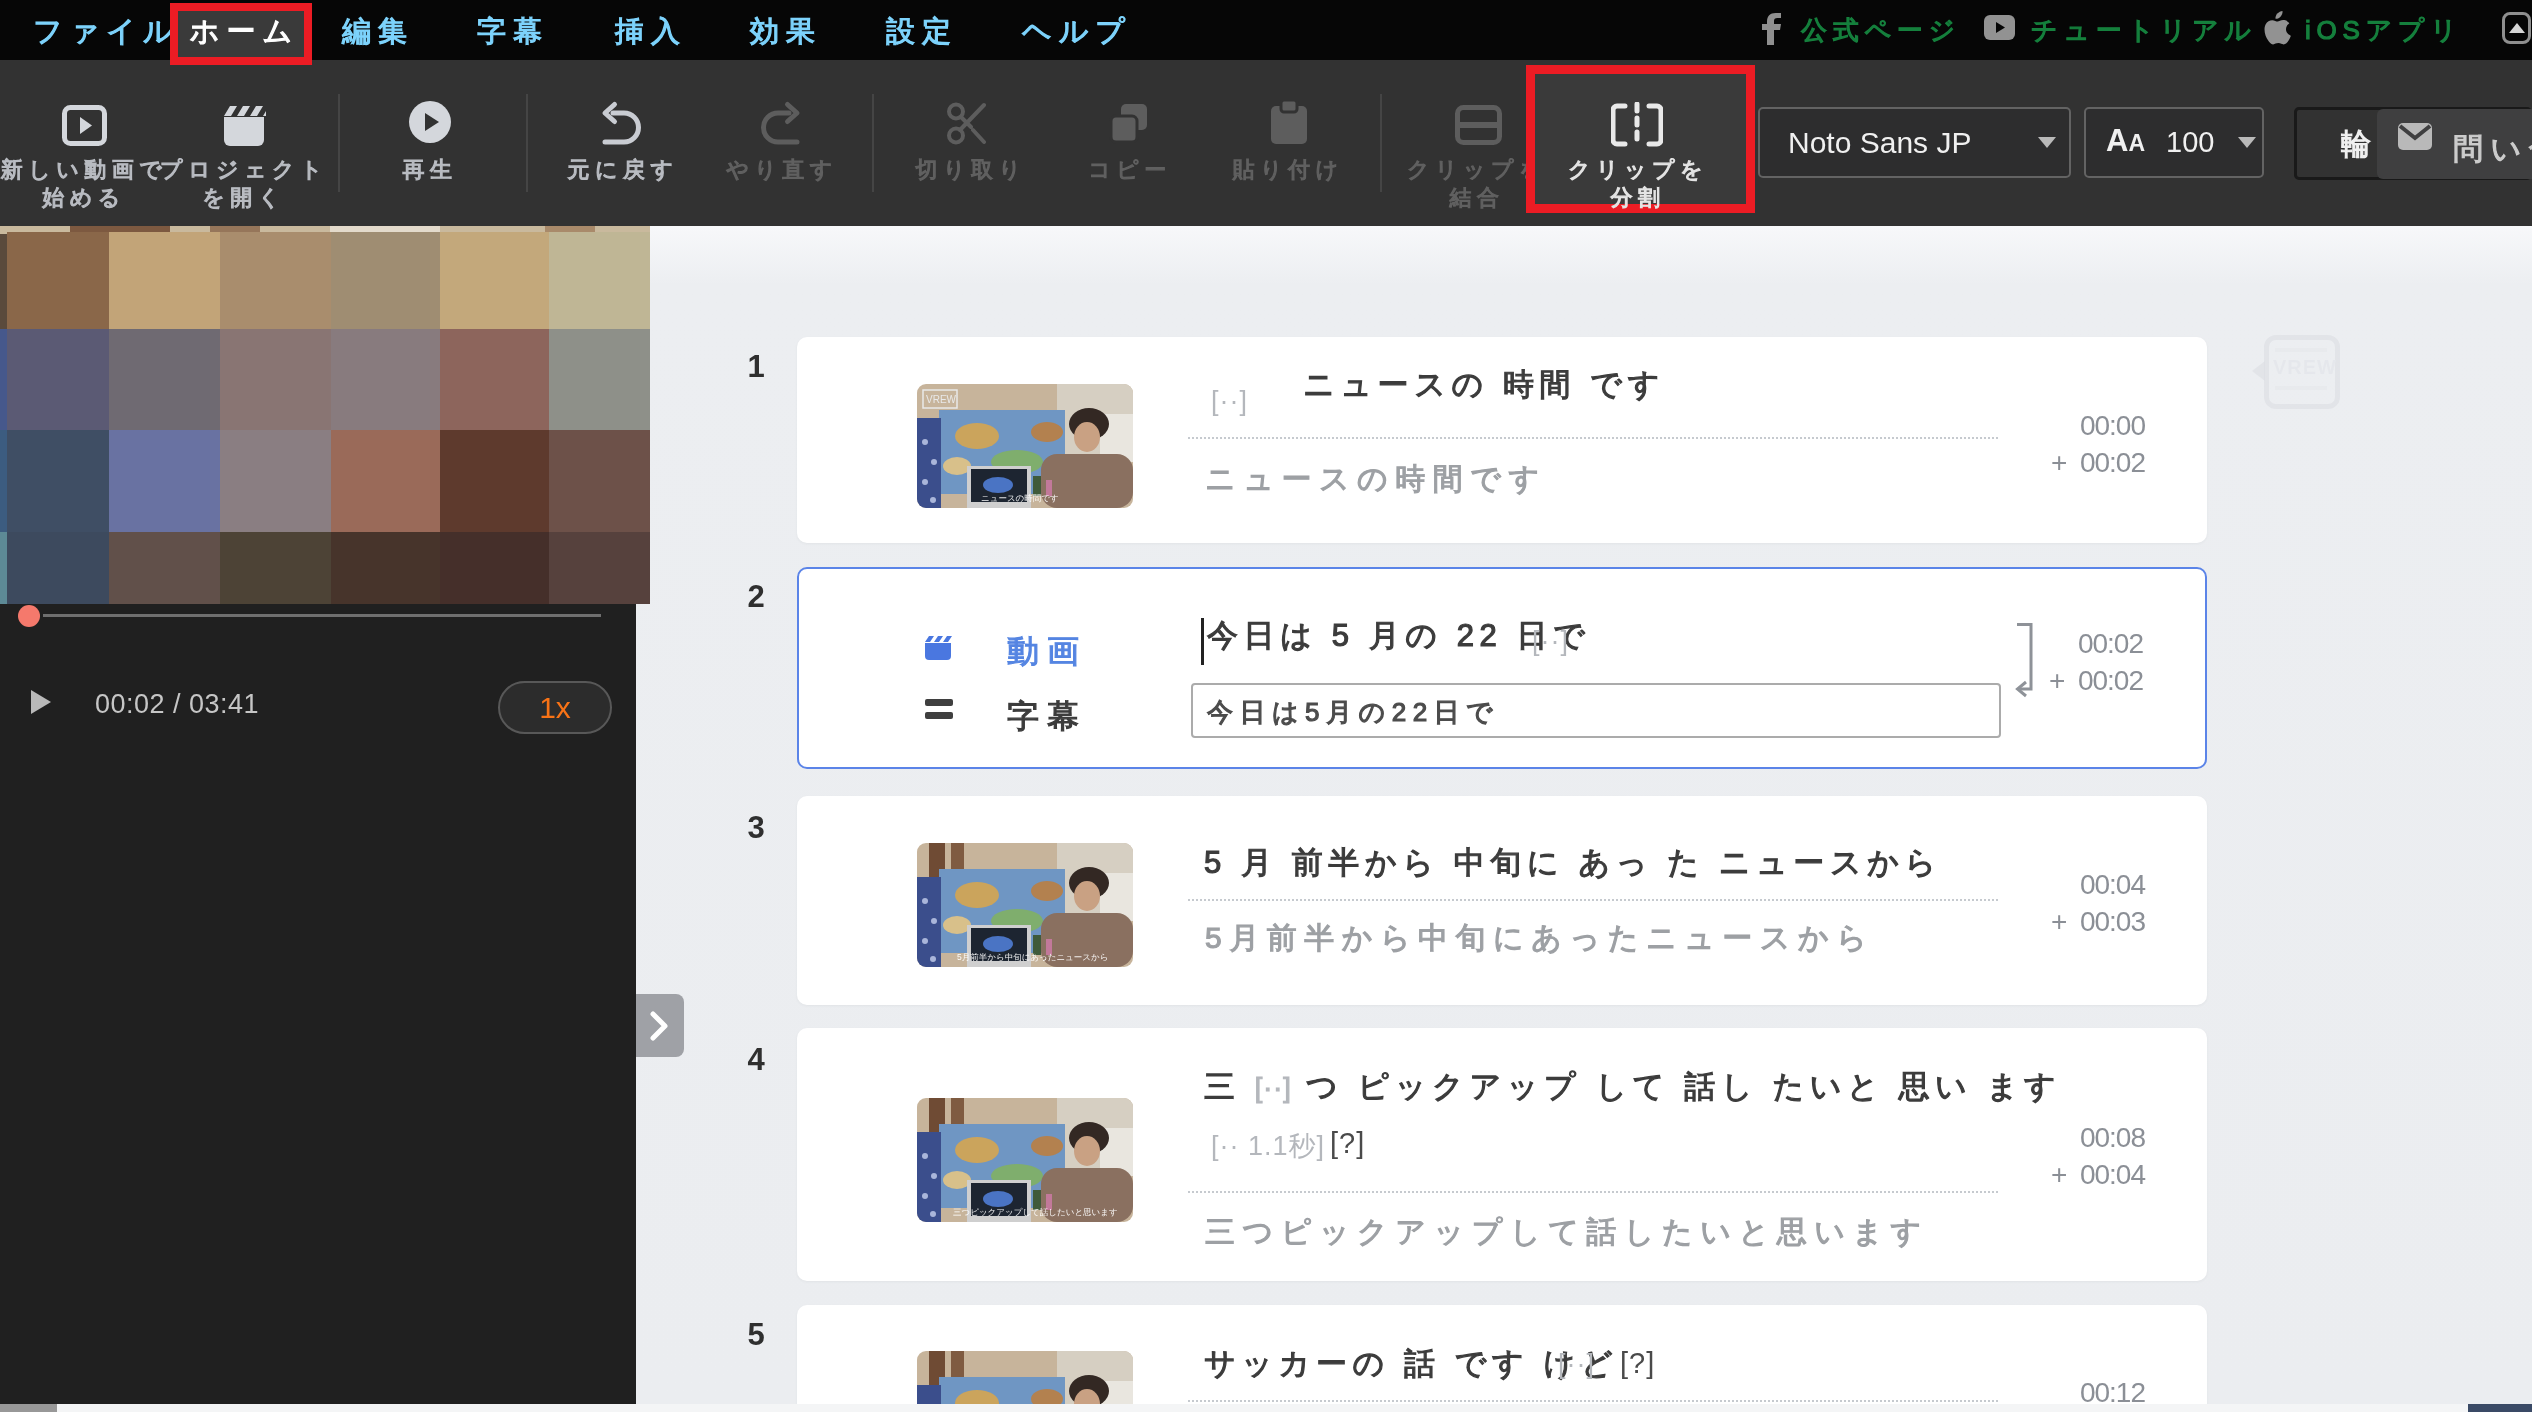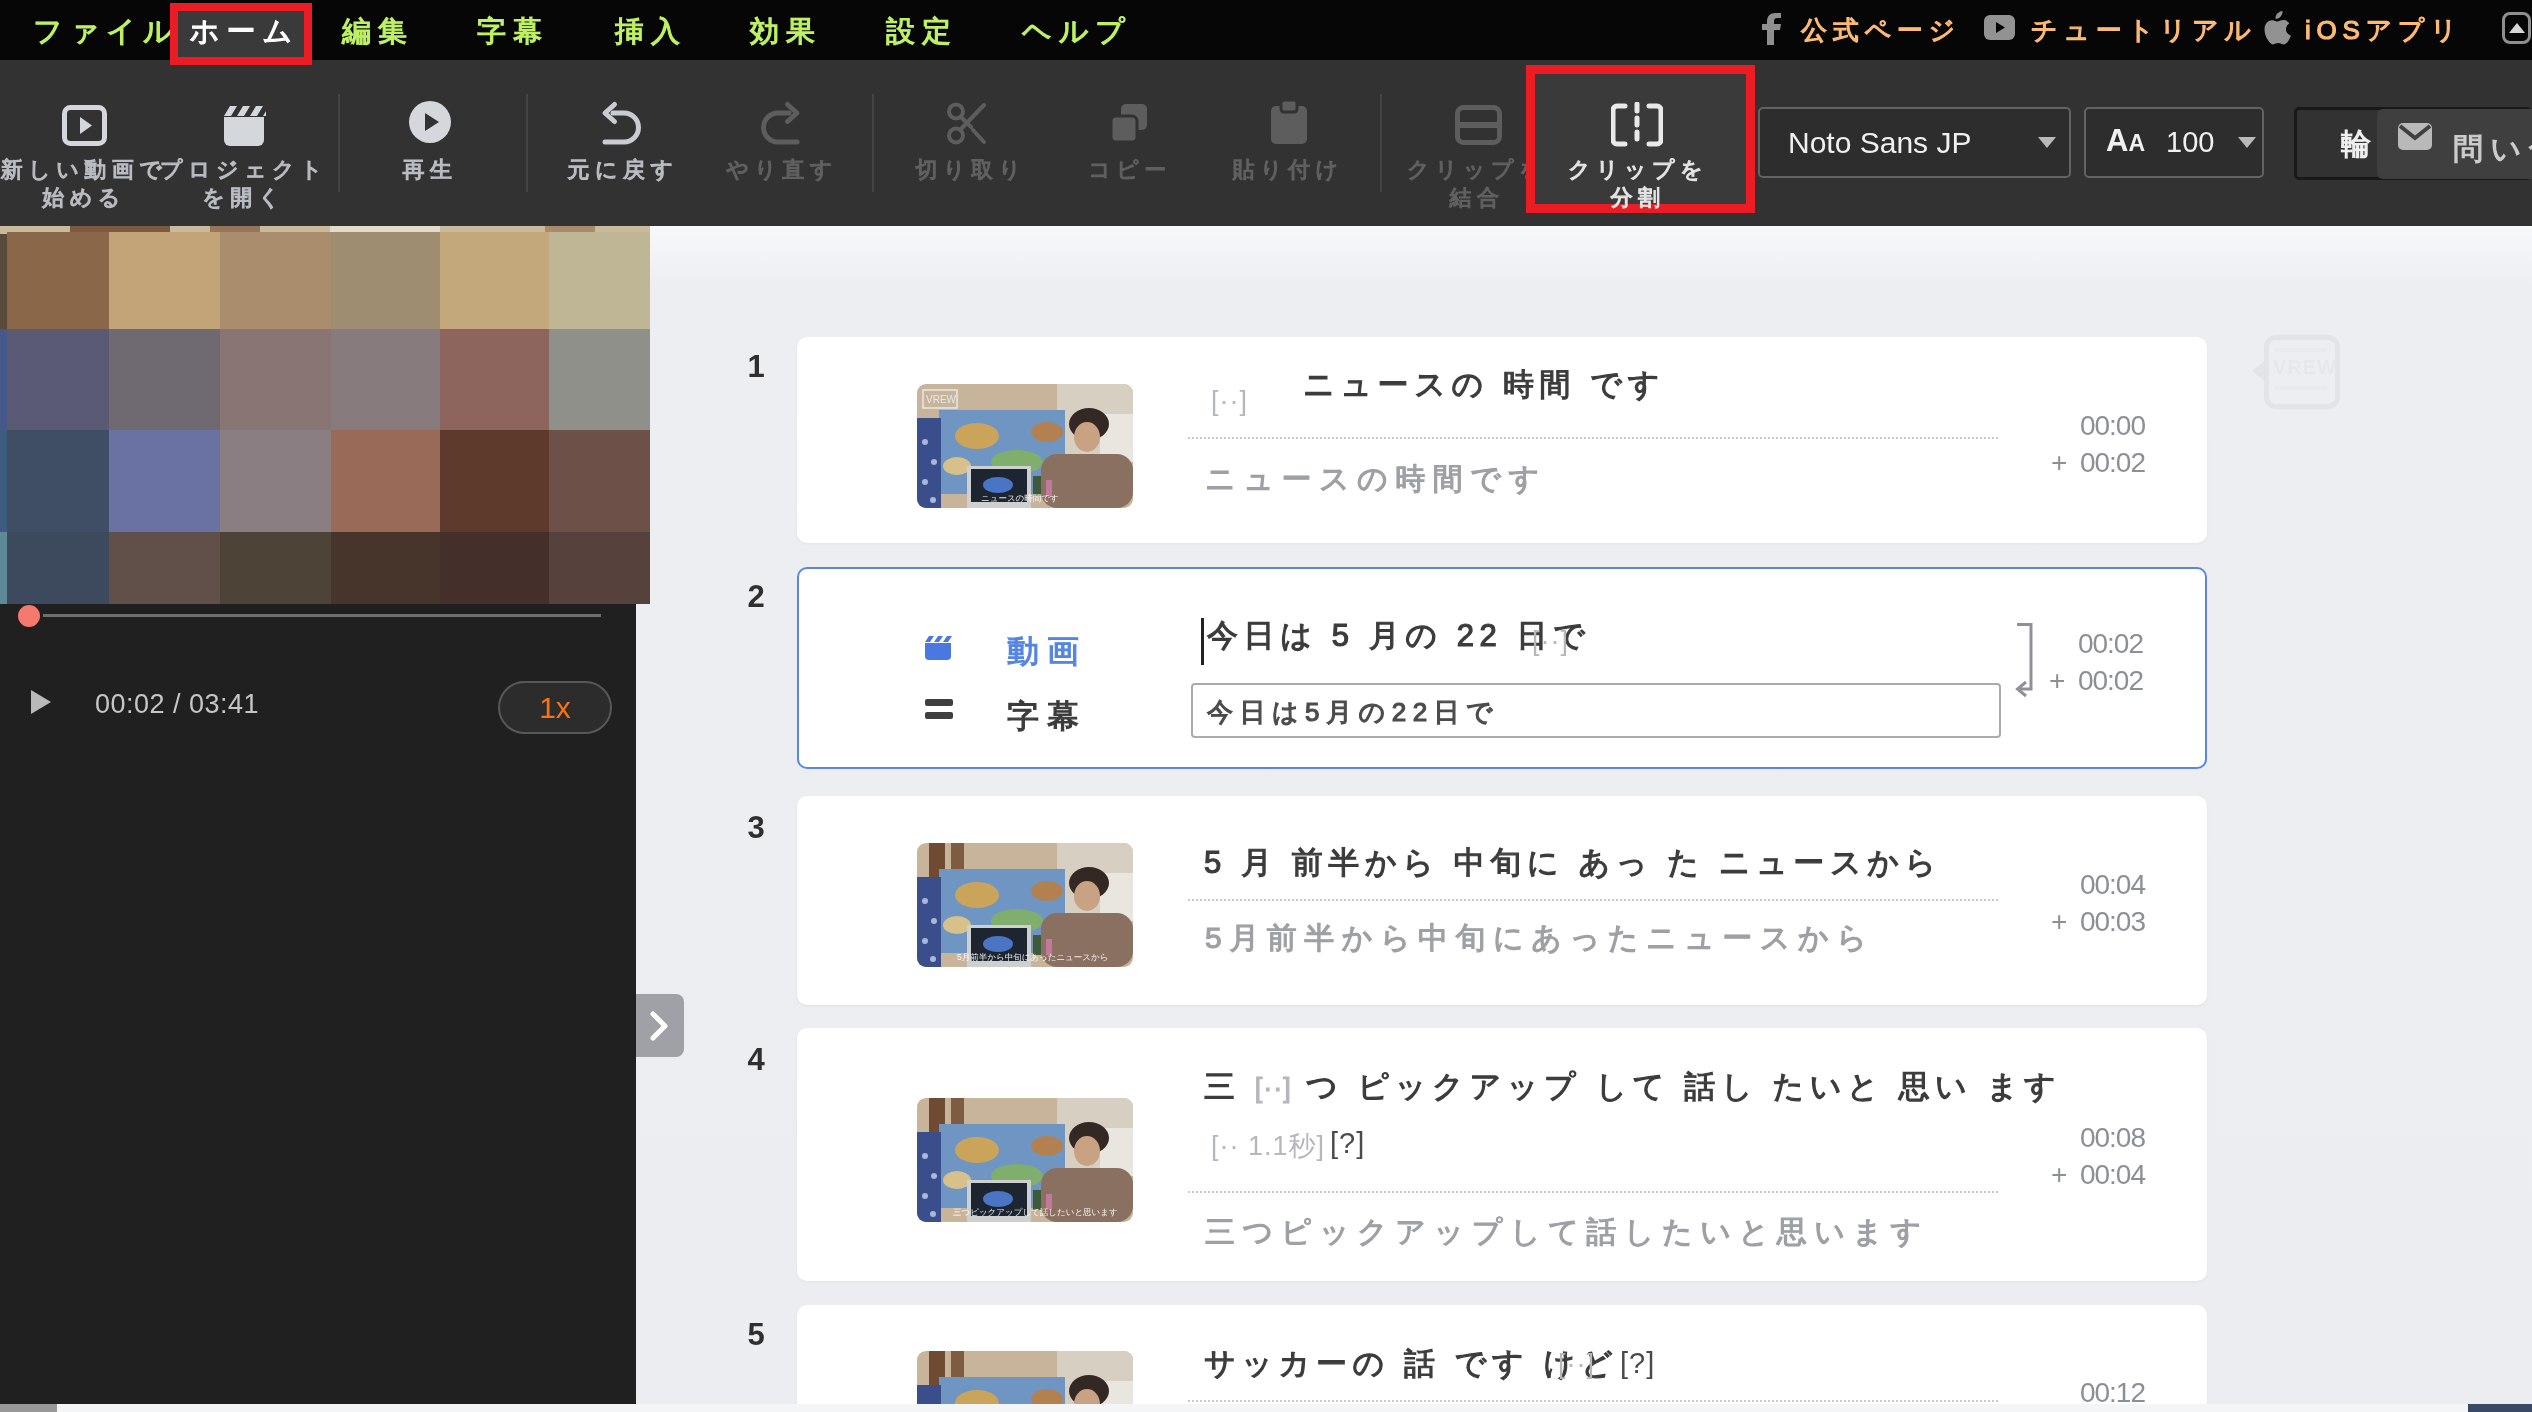--- a/index.html
+++ b/index.html
@@ -3,24 +3,24 @@
 <meta charset="utf-8">
 <style>
   * { margin:0; padding:0; box-sizing:border-box; }
   html,body { width:2532px; height:1412px; overflow:hidden; }
   body { font-family:"Liberation Sans", sans-serif; position:relative; background:#ecedf1; }
   .abs { position:absolute; }
   .jp { letter-spacing:.25em; }
   .st { -webkit-text-stroke:1.2px currentColor; }
   
   #menubar { position:absolute; left:0; top:0; width:2532px; height:60px; background:#060606; }
-  .mitem { position:absolute; top:0; height:60px; line-height:62px; color:#bef264; font-size:29px; letter-spacing:.24em; }
+  .mitem { position:absolute; top:0; height:60px; line-height:62px; color:#7dd3fc; font-size:29px; letter-spacing:.24em; }
   #homebox { position:absolute; left:170px; top:3px; width:142px; height:62px; z-index:3; border:8px solid #ec1c24; background:#3a3a3a; }
   #homebox span { display:block; text-align:center; color:#fff; font-size:29px; letter-spacing:.24em; line-height:41px; text-indent:.24em;}
-  .ric { position:absolute; top:0; height:60px; color:#fdba74; font-size:26px; line-height:60px; letter-spacing:.22em;}
+  .ric { position:absolute; top:0; height:60px; color:#15803d; font-size:26px; line-height:60px; letter-spacing:.22em;}
   
   #toolbar { position:absolute; left:0; top:60px; width:2532px; height:166px; background:#323232; }
   .sep { position:absolute; top:34px; width:2px; height:98px; background:#454545; }
   .tlabel { position:absolute; width:260px; text-align:center; font-size:22px; letter-spacing:.22em; color:#b9bcc2; line-height:28px;}
   .tlabel.dis { color:#606060; }
   .ticon { position:absolute; }
   #redbox2 { position:absolute; left:1526px; top:5px; width:229px; height:148px; border:9px solid #ec1c24; background:#3a3a3a; }
   .ddbox { position:absolute; top:47px; height:71px; background:#2d2d2e; border:2px solid #636363; border-radius:5px; color:#f0f0f0; }
   
   #leftpanel { position:absolute; left:0; top:226px; width:636px; height:1178px; background:#202020; }

